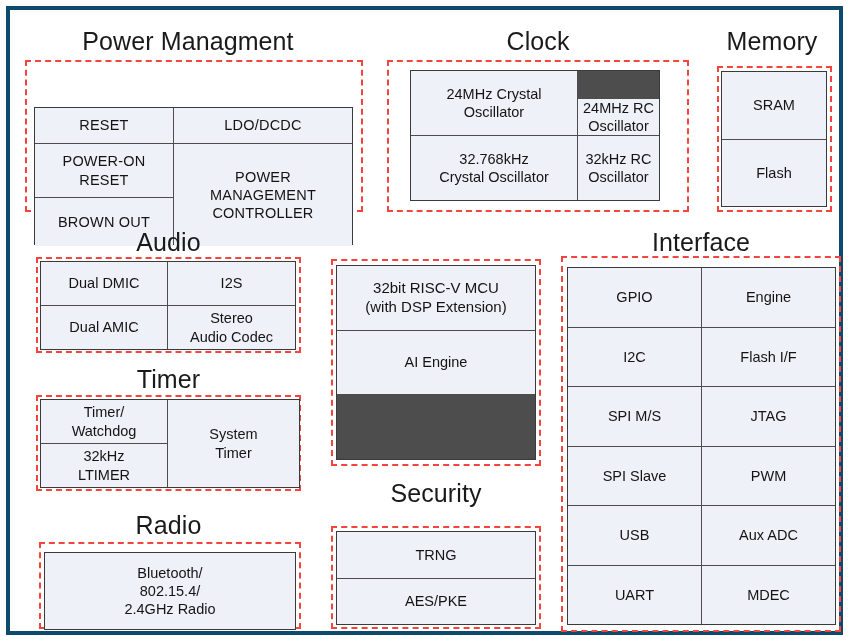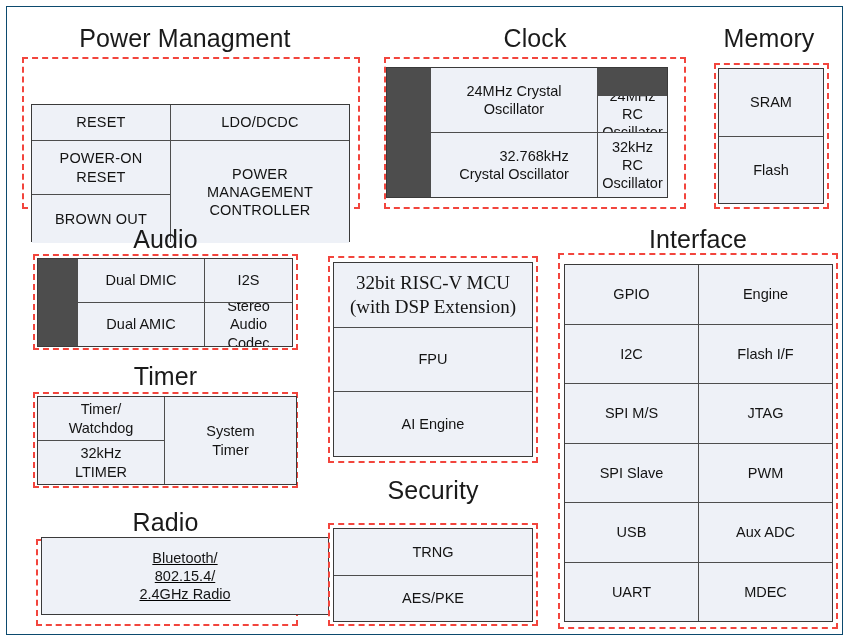--- a/index.html
+++ b/index.html
@@ -19,21 +19,21 @@
     background: #ffffff;
     overflow: hidden;
   }
   
   #chip-frame {
     position: absolute;
     left: 6px;
     top: 6px;
     width: 837px;
     height: 629px;
-    border: 1px solid #0c4a6e;
+    border: 4px solid #0c4a6e;
     box-sizing: border-box;
     background: #ffffff;
   }
   
   .group-title {
     position: absolute;
     text-align: center;
     color: #1a1a1a;
     font-size: 25px;
     line-height: 1;
@@ -63,21 +63,21 @@
     display: flex;
     align-items: center;
     justify-content: center;
     text-align: center;
     font-size: 14.5px;
     line-height: 1.25;
     box-sizing: border-box;
     padding: 2px 3px;
     overflow: hidden;
   }
-  .cell.small { font-size: 19px; font-family: Liberation Serif, serif; }
+  .cell.small { font-size: 15px; }
   .cell.caps { letter-spacing: 0.2px; }
 </style>
 </head>
 <body>
 
 <div id="canvas">
   <div id="chip-frame">
 
     <div class="group-title" style="left:13px; top:19px; width:330px;">Power Managment</div>
     <div class="group-box" style="left:15px; top:50px; width:338px; height:152px;"></div>
@@ -89,47 +89,47 @@
       <div class="cell caps" style="grid-column:1; grid-row:2; white-space:pre-line;">POWER-ON
 RESET</div>
       <div class="cell caps" style="grid-column:2; grid-row:2 / span 2; white-space:pre-line;">POWER
 MANAGEMENT
 CONTROLLER</div>
       <div class="cell caps" style="grid-column:1; grid-row:3;">BROWN OUT</div>
     </div>
 
     <div class="group-title" style="left:377px; top:19px; width:302px;">Clock</div>
     <div class="group-box" style="left:377px; top:50px; width:302px; height:152px;"></div>
-    <div class="block-grid" style="left:379px; top:60px; width:282px; height:131px;
+    <div class="block-grid" style="left:400px; top:60px; width:250px; height:131px;
                 grid-template-columns: 166px 1fr;
-                grid-template-rows: 1fr 1fr; padding-left: 44px;">
+                grid-template-rows: 1fr 1fr;">
       <div class="cell" style="white-space:pre-line;">24MHz Crystal
 Oscillator</div>
       <div class="cell" style="white-space:pre-line;margin-top:28px;">24MHz RC
 Oscillator</div>
-      <div class="cell" style="white-space:pre-line;text-align:right;">32.768kHz
+      <div class="cell" style="white-space:pre-line;">32.768kHz
 Crystal Oscillator</div>
       <div class="cell" style="white-space:pre-line;">32kHz RC
 Oscillator</div>
     </div>
 
     <div class="group-title" style="left:701px; top:19px; width:122px;">Memory</div>
     <div class="group-box" style="left:707px; top:56px; width:115px; height:146px;"></div>
     <div class="block-grid" style="left:711px; top:61px; width:106px; height:136px;
                 grid-template-columns: 1fr;
                 grid-template-rows: 1fr 1fr;">
       <div class="cell">SRAM</div>
       <div class="cell">Flash</div>
     </div>
 
     <div class="group-title" style="left:26px; top:220px; width:265px;">Audio</div>
     <div class="group-box" style="left:26px; top:247px; width:265px; height:96px;"></div>
     <div class="block-grid" style="left:30px; top:251px; width:256px; height:89px;
                 grid-template-columns: 126px 1fr;
-                grid-template-rows: 1fr 1fr; padding-left: 40px;">
+                grid-template-rows: 1fr 1fr;">
       <div class="cell">Dual DMIC</div>
       <div class="cell">I2S</div>
       <div class="cell">Dual AMIC</div>
       <div class="cell" style="white-space:pre-line;">Stereo
 Audio Codec</div>
     </div>
 
     <div class="group-title" style="left:26px; top:357px; width:265px;">Timer</div>
     <div class="group-box" style="left:26px; top:385px; width:265px; height:96px;"></div>
     <div class="block-grid" style="left:30px; top:389px; width:260px; height:89px;
@@ -138,36 +138,35 @@
       <div class="cell" style="white-space:pre-line;">Timer/
 Watchdog</div>
       <div class="cell" style="grid-column:2; grid-row:1 / span 2; white-space:pre-line;">System
 Timer</div>
       <div class="cell" style="white-space:pre-line;">32kHz
 LTIMER</div>
     </div>
 
     <div class="group-title" style="left:26px; top:503px; width:265px;">Radio</div>
     <div class="group-box" style="left:29px; top:532px; width:262px; height:87px;"></div>
-    <div class="block-grid" style="left:34px; top:530px; width:288px; height:78px;
+    <div class="block-grid" style="left:34px; top:542px; width:252px; height:78px;
                 grid-template-columns: 1fr;
-                grid-template-rows: 1fr; text-decoration: underline;">
+                grid-template-rows: 1fr;">
       <div class="cell" style="white-space:pre-line;">Bluetooth/
 802.15.4/
 2.4GHz Radio</div>
     </div>
 
     <div class="group-title" style="left:321px; top:220px; width:210px;margin-top:32px;">Core</div>
     <div class="group-box" style="left:321px; top:249px; width:210px; height:207px;"></div>
     <div class="block-grid" style="left:326px; top:255px; width:200px; height:195px;
                 grid-template-columns: 1fr;
                 grid-template-rows: 1fr 1fr 1fr;">
       <div class="cell small" style="white-space:pre-line;">32bit RISC-V MCU
 (with DSP Extension)</div>
-      <div class="cell">FPU</div>
       <div class="cell">AI Engine</div>
     </div>
 
     <div class="group-title" style="left:321px; top:471px; width:210px;">Security</div>
     <div class="group-box" style="left:321px; top:516px; width:210px; height:103px;"></div>
     <div class="block-grid" style="left:326px; top:521px; width:200px; height:94px;
                 grid-template-columns: 1fr;
                 grid-template-rows: 1fr 1fr;">
       <div class="cell">TRNG</div>
       <div class="cell">AES/PKE</div>

